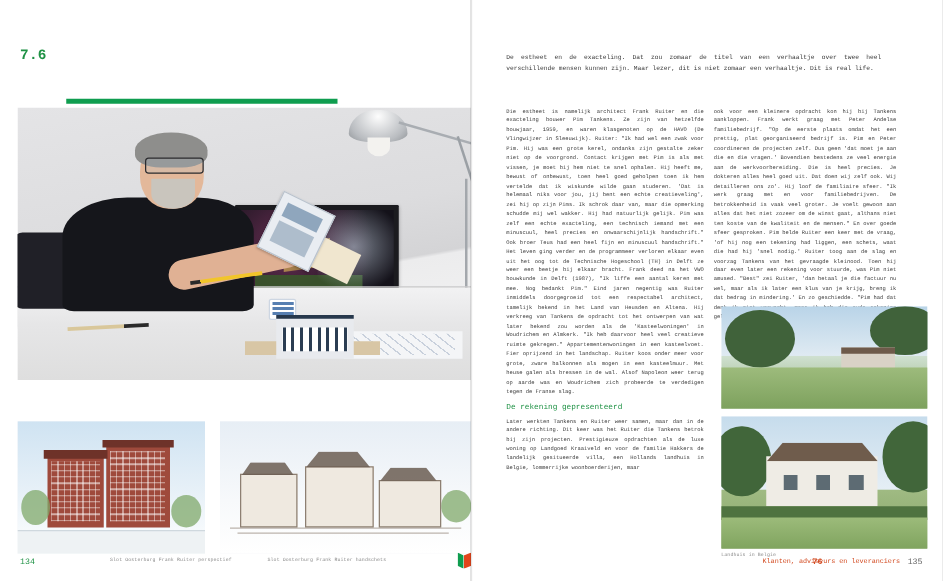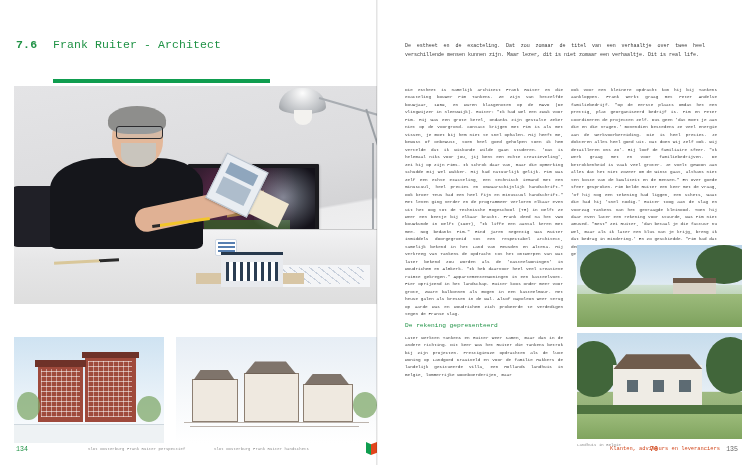--- a/index.html
+++ b/index.html
@@ -117,21 +117,20 @@
   .logo .lr{position:absolute;left:5px;top:0;width:6px;height:13px;background:#e2451c;clip-path:polygon(0 18%,100% 0,100% 82%,0 100%);}
 </style>
 </head>
 <body>
 
 <div class="spread">
 
   <div class="page page-left">
 
     <div class="chap-num">7.6</div>
-    <div class="chap-sub">Frank Ruiter - Architect</div>
     <div class="green-rule"></div>
 
     <div class="photo-main">
       <div class="pm-wallbg"></div>
       <div class="pm-lampshade"></div>
       <div class="pm-lampbulb"></div>
       <div class="pm-lamparm1"></div>
       <div class="pm-lamparm2"></div>
       <div class="pm-lamppost"></div>
       <div class="pm-monitor">

